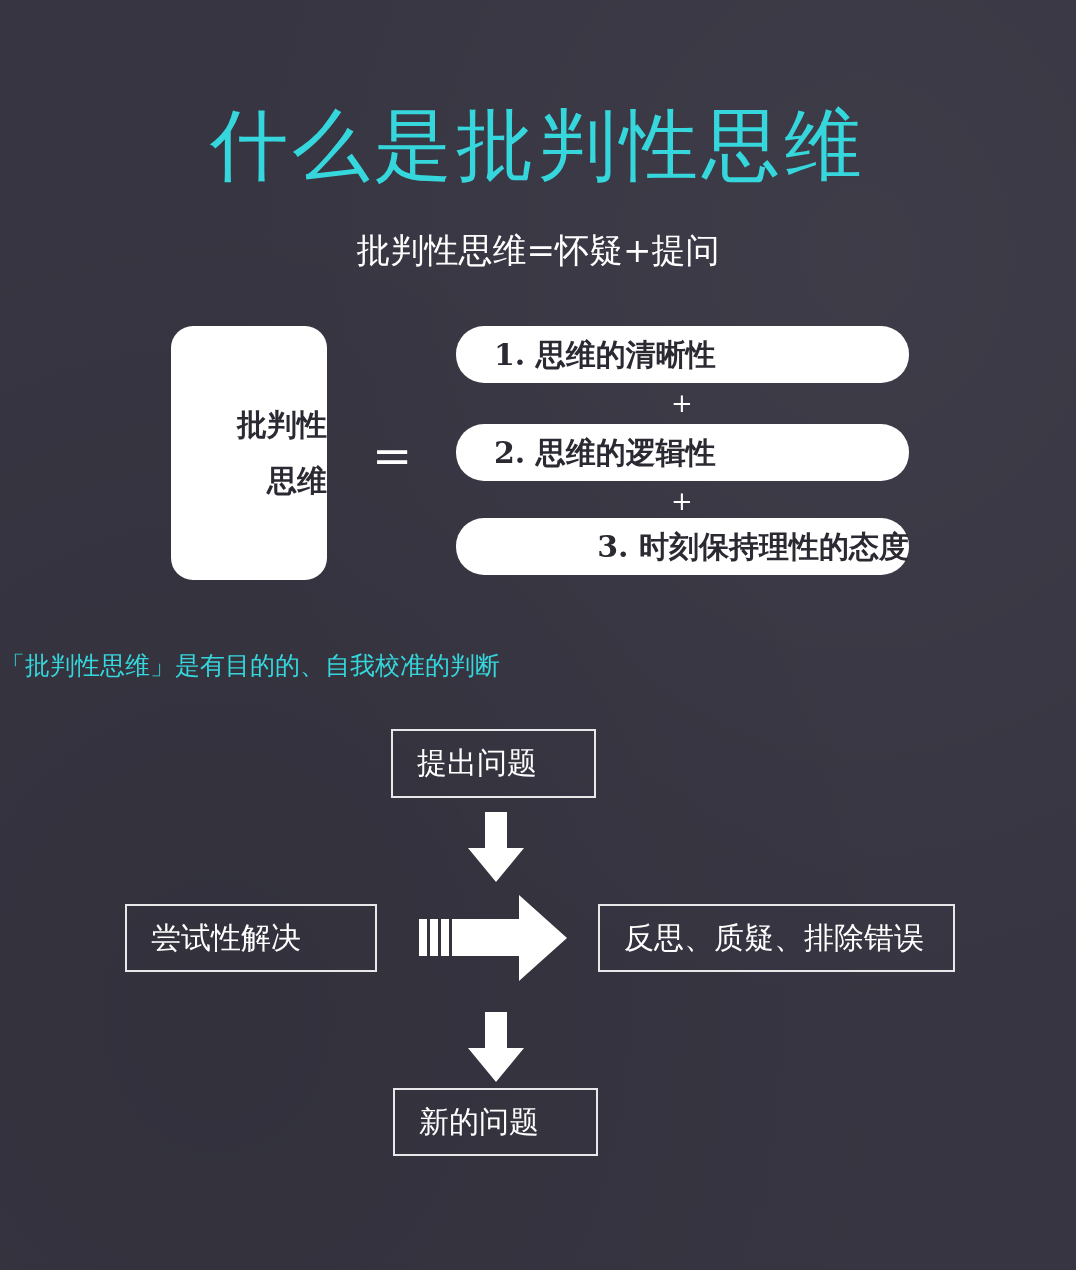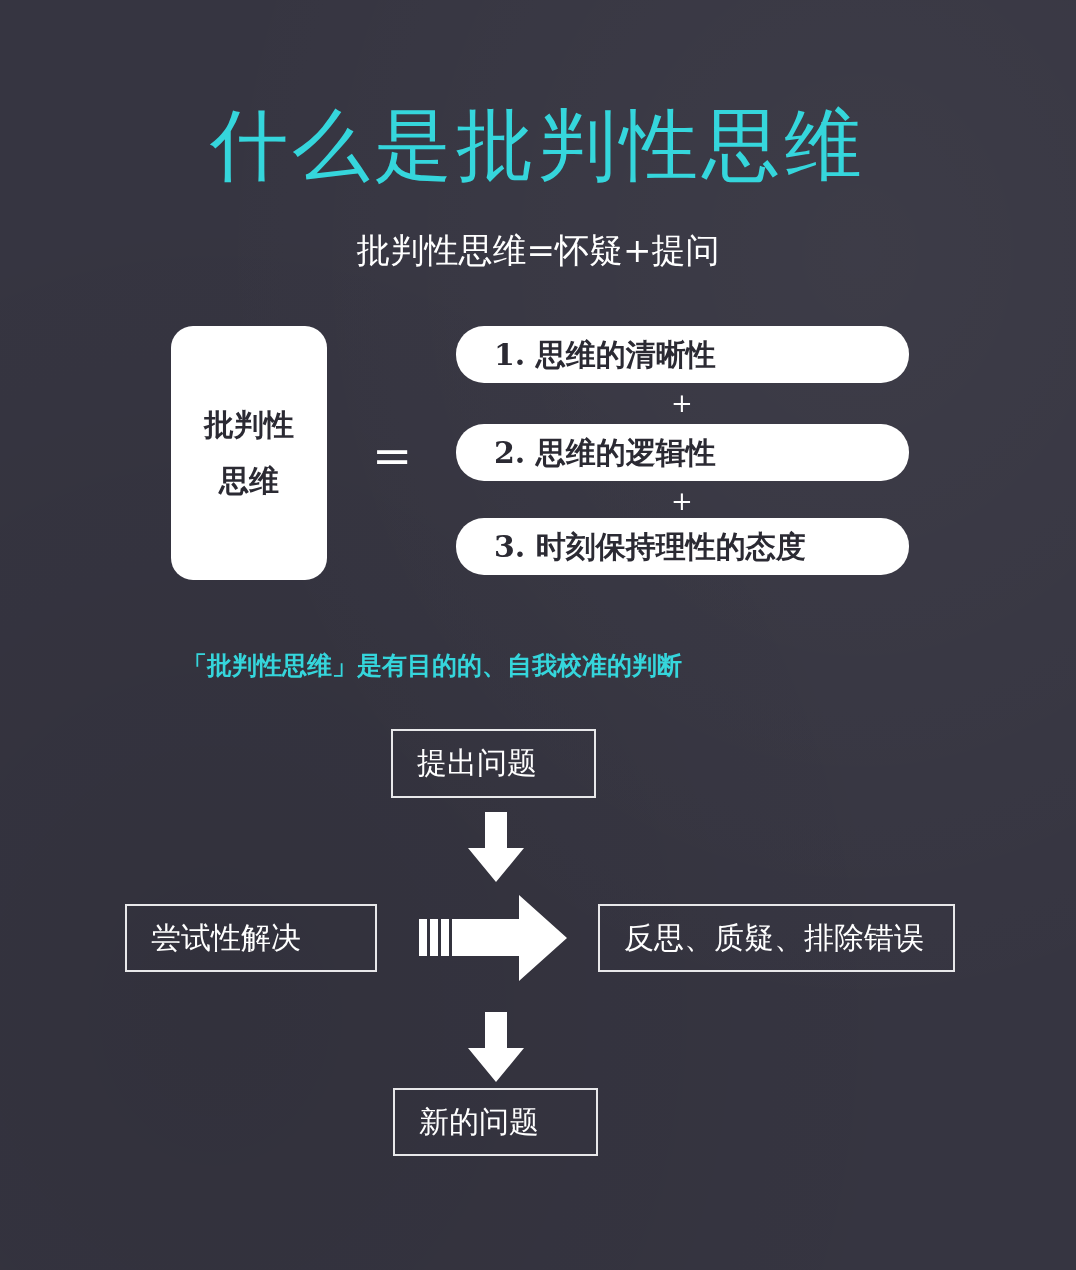--- a/index.html
+++ b/index.html
@@ -29,21 +29,21 @@
       font-size: 34px;
       line-height: 44px;
       color: #ffffff;
       margin-top: 20px;
     }
 
     .left-card {
       left: 171px; top: 326px; width: 156px; height: 254px;
       background: #ffffff;
       border-radius: 22px;
-      display: flex; flex-direction: column; align-items: center; justify-content: center;
+      display: flex; flex-direction: column; align-items: flex-end; justify-content: center;
       color: #2b2a33;
       font-size: 30px; font-weight: bold; line-height: 56px;
     }
     .equals {
       left: 364px; top: 428px; width: 56px; height: 56px;
       font-size: 48px; line-height: 56px; text-align: center; color: #ffffff;
     }
     .pill {
       left: 456px; width: 453px; height: 57px;
       background: #ffffff;
@@ -53,22 +53,22 @@
       line-height: 57px;
       padding-left: 38px;
     }
     .plus {
       left: 662px; width: 40px; height: 30px;
       text-align: center; font-size: 26px; line-height: 30px; color: #ffffff;
     }
 
     .tagline {
       left: 0; width: 864px; top: 646px;
-      text-align: center;
-      font-size: 25px; font-weight: bold;
+      text-align: left;
+      font-size: 25px; font-weight: normal;
       line-height: 40px;
     }
 
     .box {
       border: 2px solid #e8e8ea;
       display: flex; align-items: center; justify-content: flex-start;
       color: #ffffff;
       font-size: 30px;
       padding-left: 24px;
     }
@@ -89,21 +89,21 @@
   <span>批判性</span>
   <span>思维</span>
 </div>
 
 <div class="abs equals">=</div>
 
 <div class="abs pill" style="top:326px;">1. 思维的清晰性</div>
 <div class="abs plus" style="top:388px;">+</div>
 <div class="abs pill" style="top:424px;">2. 思维的逻辑性</div>
 <div class="abs plus" style="top:486px;">+</div>
-<div class="abs pill" style="top:518px;">3. 时刻保持理性的态度</div>
+<div class="abs pill" style="top:518px;text-align:right;">3. 时刻保持理性的态度</div>
 
 <div class="abs tagline" style="color:#35d6dc;">「批判性思维」是有目的的、自我校准的判断</div>
 
 <div class="abs box box-top">
   <span>提出问题</span>
 </div>
 
 <div class="abs" style="left:468px; top:812px;">
   <svg width="56" height="70" viewBox="0 0 56 70">
     <polygon points="17,0 39,0 39,36 56,36 28,70 0,36 17,36" fill="#ffffff"></polygon>

